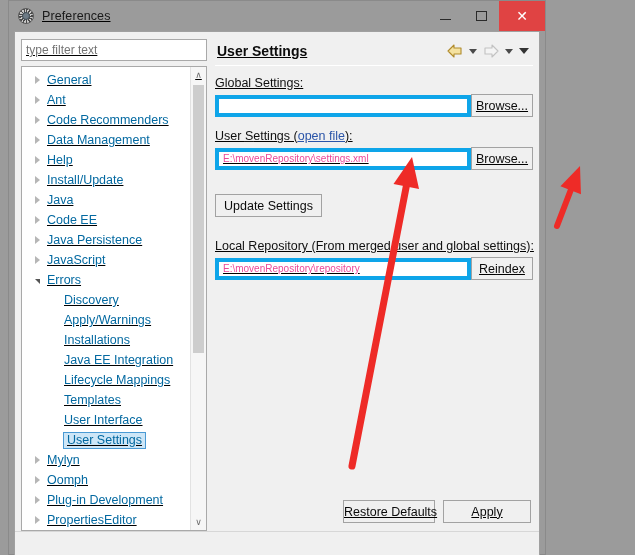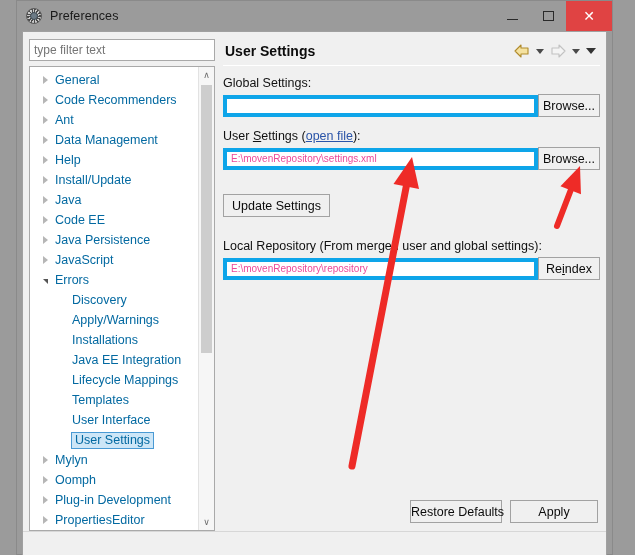--- a/index.html
+++ b/index.html
@@ -10,26 +10,27 @@
     overflow: hidden;
   }
   body {
     background: #9b9b9b;
     position: relative;
   }
 
   
   #window {
     position: absolute;
-    left: 16px; top: 0;
-    width: 597px; height: 555px;
+    left: 8px; top: 0;
+    width: 538px; height: 555px;
     background: #9b9b9b;
     border: 1px solid #8a8a8a;
     display: flex;
     flex-direction: column;
+    text-decoration: underline;
   }
 
   
   #titlebar {
     height: 30px;
     background: #9b9b9b;
     display: flex;
     align-items: center;
     position: relative;
     flex: 0 0 30px;
@@ -372,25 +373,25 @@
         <input id="filter-input" type="text" placeholder="type filter text" style="">
 
         <div id="tree-wrap">
           <div id="tree">
               <div class="tree-item lvl0">
                 <span class="arrow collapsed"></span>
                 <span class="lbl">General</span>
               </div>
               <div class="tree-item lvl0">
                 <span class="arrow collapsed"></span>
+                <span class="lbl">Ant</span>
+              </div>
+              <div class="tree-item lvl0">
+                <span class="arrow collapsed"></span>
                 <span class="lbl">Code Recommenders</span>
-              </div>
-              <div class="tree-item lvl0">
-                <span class="arrow collapsed"></span>
-                <span class="lbl">Ant</span>
               </div>
               <div class="tree-item lvl0">
                 <span class="arrow collapsed"></span>
                 <span class="lbl">Data Management</span>
               </div>
               <div class="tree-item lvl0">
                 <span class="arrow collapsed"></span>
                 <span class="lbl">Help</span>
               </div>
               <div class="tree-item lvl0">

